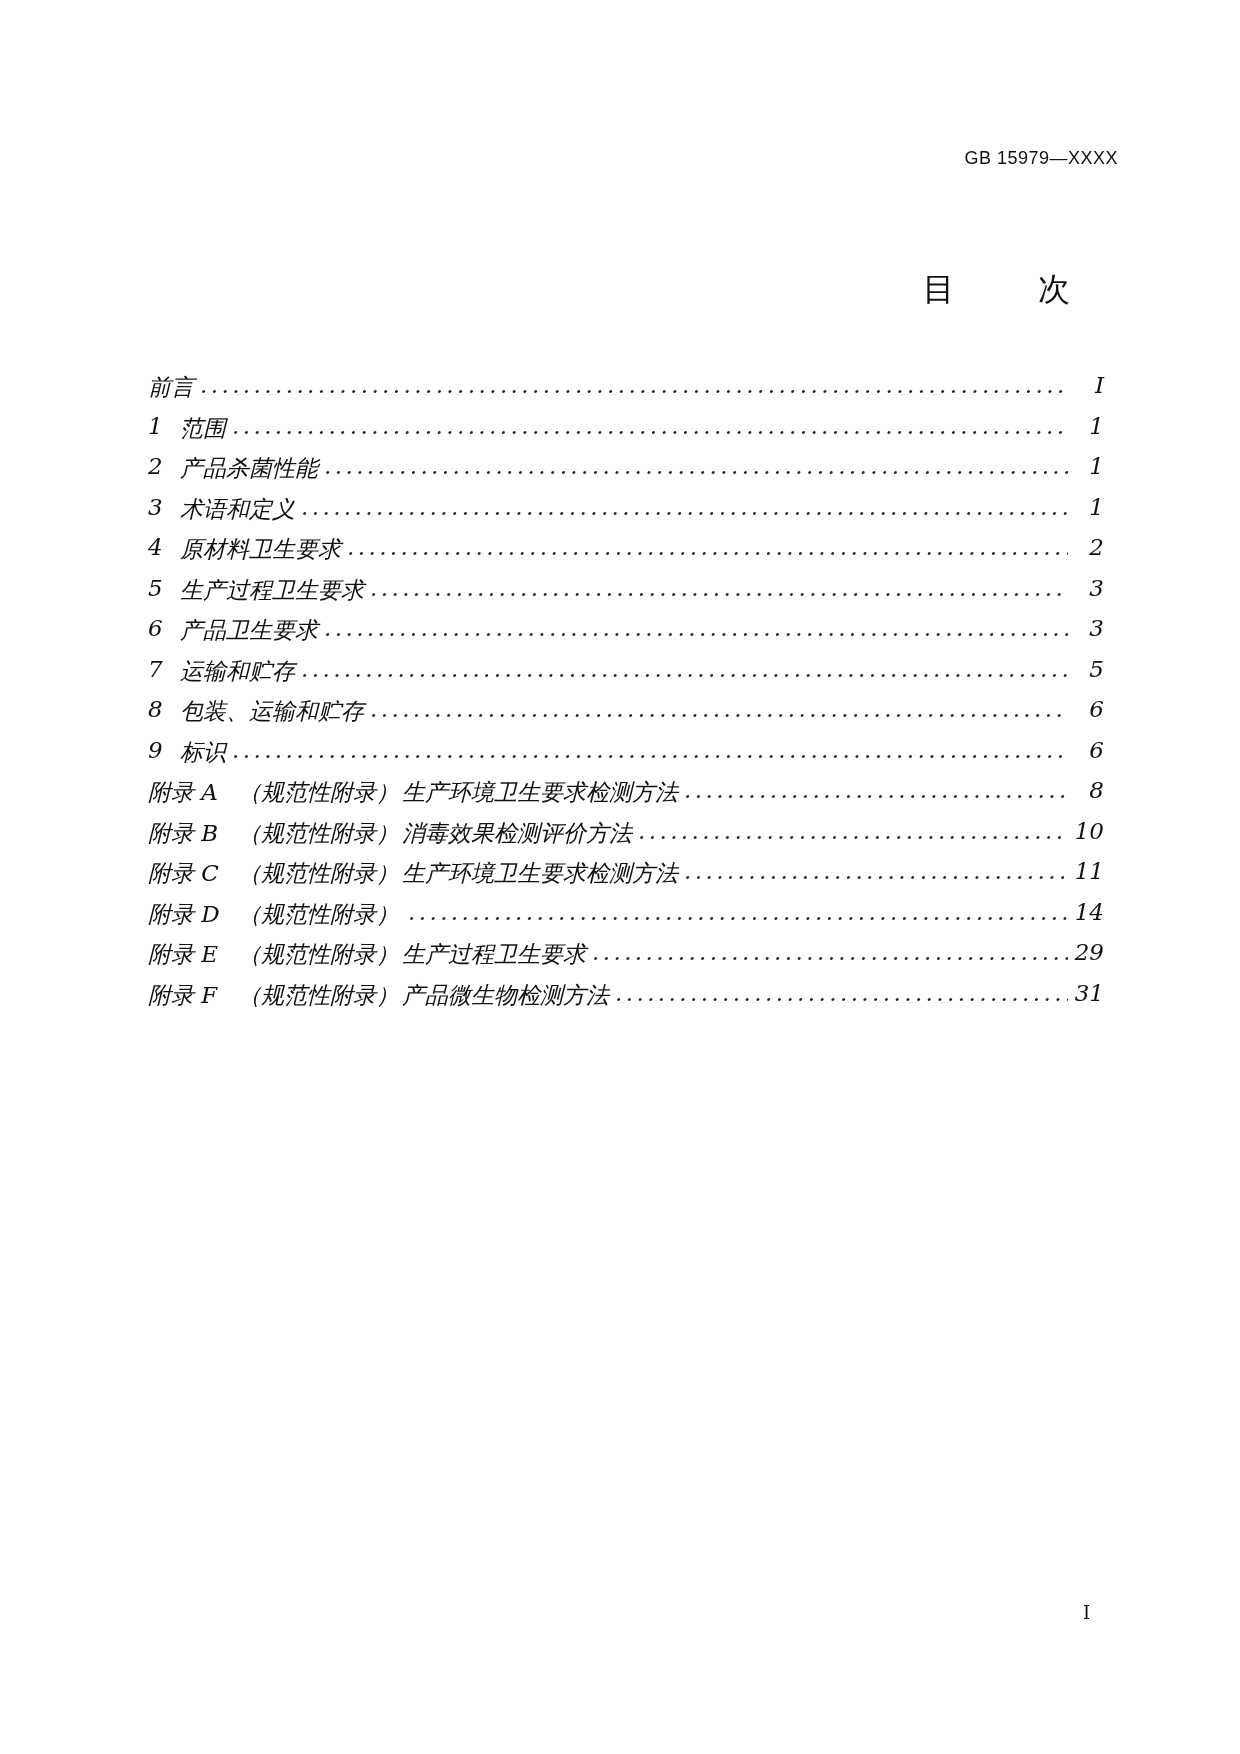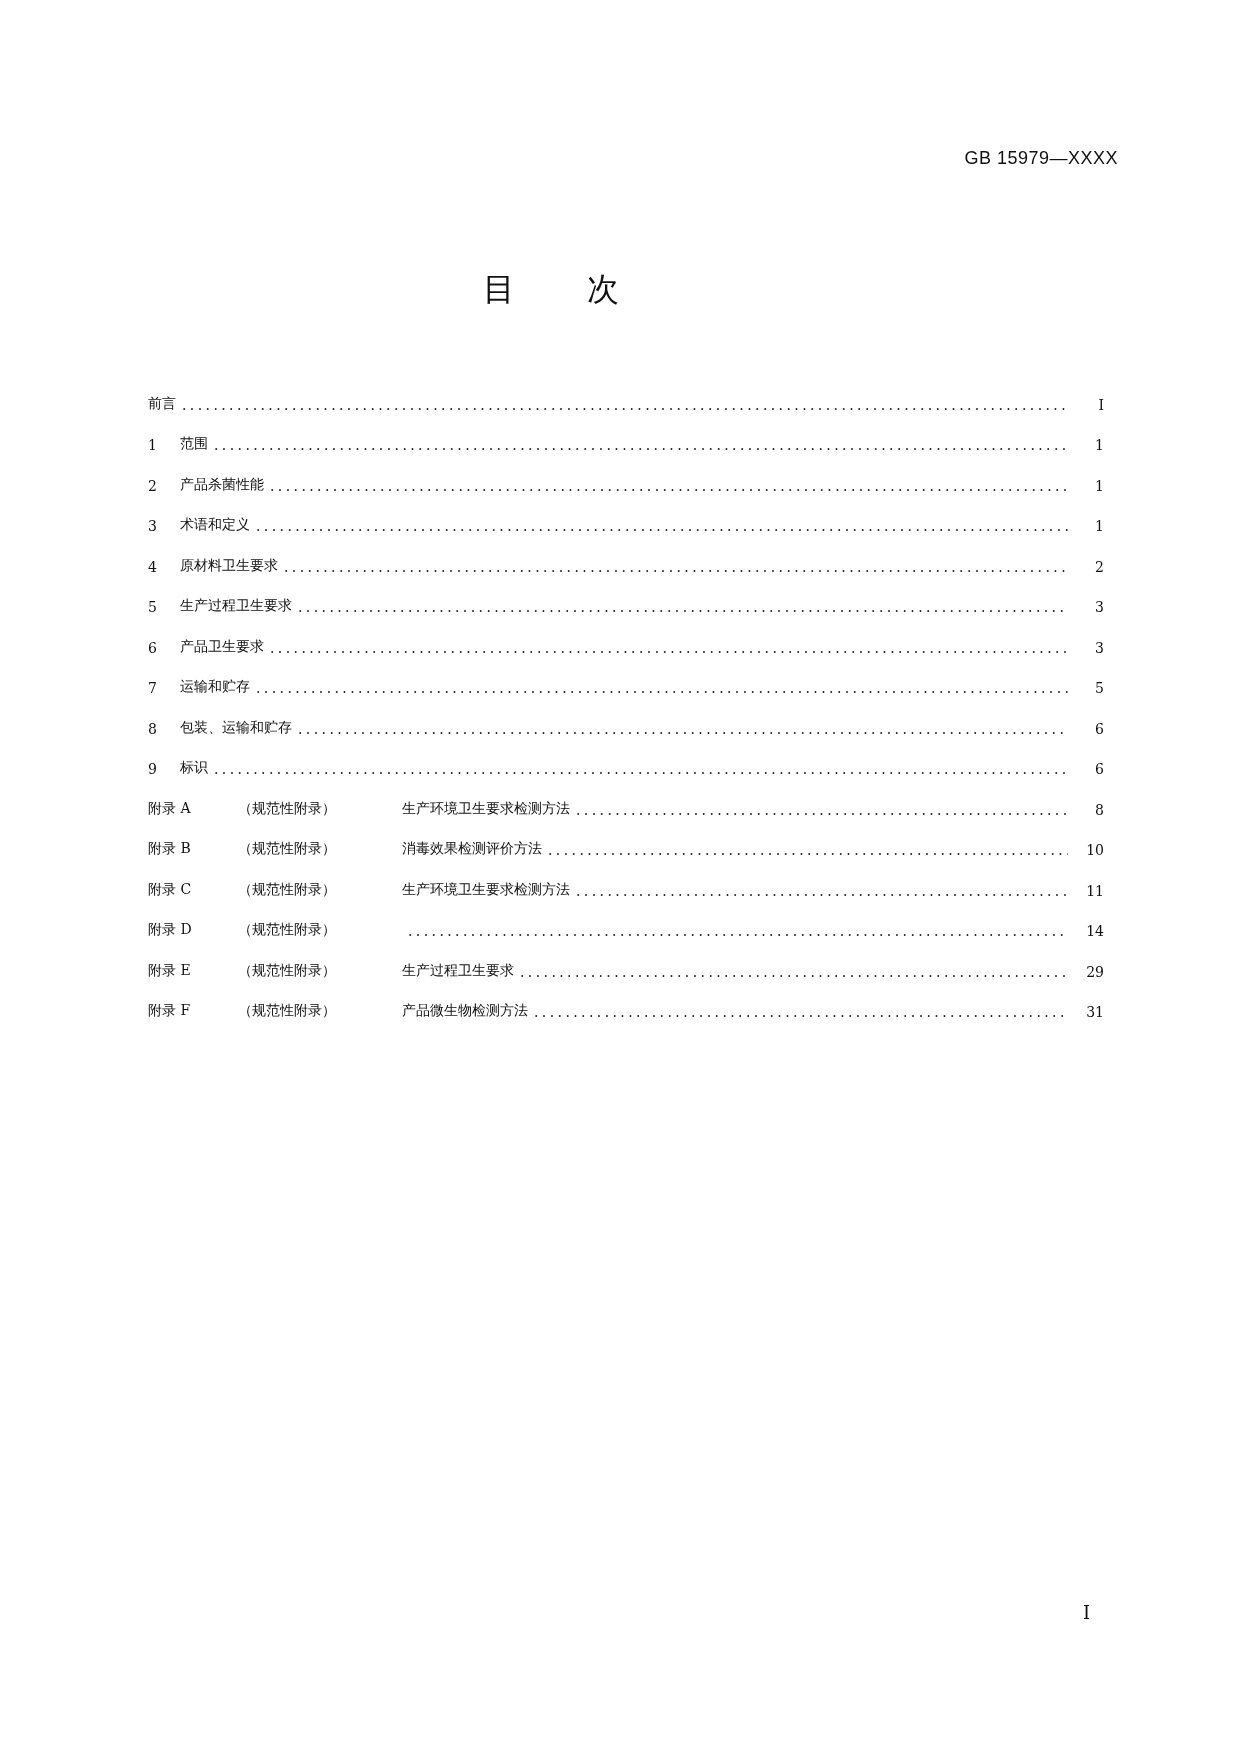--- a/index.html
+++ b/index.html
@@ -1,26 +1,26 @@
 <!DOCTYPE html>
 <html><head>
 <meta charset="utf-8">
 <style>
   html, body { margin: 0; padding: 0; background: #ffffff; }
   body { width: 1240px; height: 1754px; position: relative; overflow: hidden;
          font-family: "DejaVu Serif", "Liberation Serif", serif; color: #111; }
   .std-code { position: absolute; top: 148px; right: 122px;
               font-family: Liberation Sans, sans-serif;
               font-size: 18px; letter-spacing: 0.5px; }
-  .title { position: absolute; top: 268px; left: 0; width: 1102px; text-align: center;
-           font-family: Liberation Serif, serif;
+  .title { position: absolute; top: 268px; left: 0; width: 1102px; text-align: right;
+           font-family: Liberation Mono, monospace;
            font-size: 32px; font-weight: normal; }
   .title span { display: inline-block; margin: 0 32px; }
   .toc { position: absolute; top: 372px; left: 148px; width: 956px; }
-  .row { display: flex; align-items: flex-end; height: 40.5px; font-size: 14px; }
+  .row { display: flex; align-items: flex-start; height: 40.5px; font-size: 23px; font-style: italic; }
   .num { width: 32px; flex: none; }
   .app-label { width: 90px; flex: none; }
   .app-type { width: 164px; flex: none; }
   .text { flex: none; white-space: nowrap; }
   .leader { flex: 1; overflow: hidden; white-space: nowrap; margin: 0 6px;
             letter-spacing: 3.4px; color: #222; }
   .page { flex: none; width: 30px; text-align: right; }
   .footer-page { position: absolute; top: 1602px; left: 1083px; font-size: 18px; }
 </style>
 </head>

